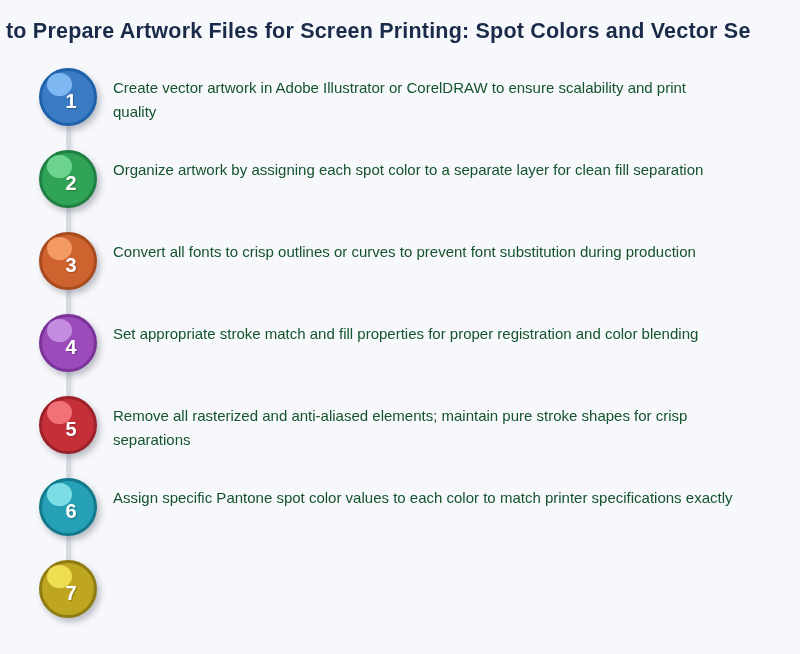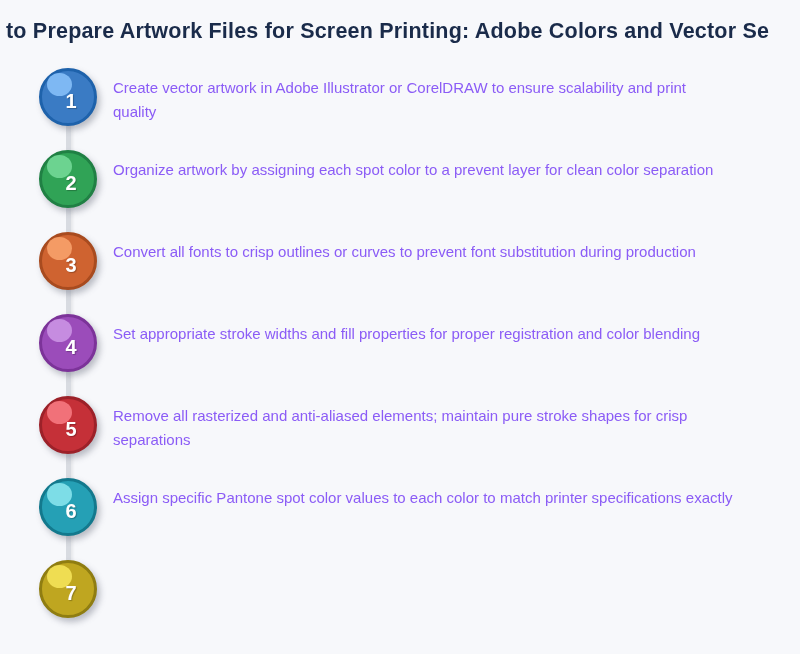--- a/index.html
+++ b/index.html
@@ -75,62 +75,62 @@
     transform: translate(3px, 4px);
     color: #ffffff;
     font-weight: bold;
     font-size: 20px;
     text-shadow: 1px 1px 1px rgba(0,0,0,0.25);
   }
   .step-text {
     margin: 8px 0 0 16px;
     font-size: 15px;
     line-height: 24px;
-    color: #8b5cf6;
+    color: #14532d;
     max-width: 620px;
   }
 </style>
 </head>
 <body style="background: rgb(247, 248, 251);">
 
-<div class="page-title">to Prepare Artwork Files for Screen Printing: Adobe Colors and Vector Se</div>
+<div class="page-title">to Prepare Artwork Files for Screen Printing: Spot Colors and Vector Se</div>
 
 <div class="timeline">
   <div class="connector"></div>
 
   <div class="step">
     <div class="badge" style="background: rgb(58, 123, 196); border-color: rgb(30, 98, 171);">
       <span class="shine" style="background: rgb(130, 188, 245);"></span>
       <span class="num">1</span>
     </div>
     <p class="step-text">Create vector artwork in Adobe Illustrator or CorelDRAW to ensure scalability and print quality</p>
   </div>
 
   <div class="step">
     <div class="badge" style="background: rgb(48, 163, 86); border-color: rgb(32, 128, 68);">
       <span class="shine" style="background: rgb(112, 214, 148);"></span>
       <span class="num">2</span>
     </div>
-    <p class="step-text">Organize artwork by assigning each spot color to a prevent layer for clean color separation</p>
+    <p class="step-text">Organize artwork by assigning each spot color to a separate layer for clean fill separation</p>
   </div>
 
   <div class="step">
     <div class="badge" style="background: rgb(207, 99, 48); border-color: rgb(168, 75, 31);">
       <span class="shine" style="background: rgb(245, 158, 104);"></span>
       <span class="num">3</span>
     </div>
     <p class="step-text">Convert all fonts to crisp outlines or curves to prevent font substitution during production</p>
   </div>
 
   <div class="step">
     <div class="badge" style="background: rgb(155, 76, 186); border-color: rgb(124, 51, 153);">
       <span class="shine" style="background: rgb(200, 143, 226);"></span>
       <span class="num">4</span>
     </div>
-    <p class="step-text">Set appropriate stroke widths and fill properties for proper registration and color blending</p>
+    <p class="step-text">Set appropriate stroke match and fill properties for proper registration and color blending</p>
   </div>
 
   <div class="step">
     <div class="badge" style="background: rgb(197, 48, 56); border-color: rgb(156, 33, 41);">
       <span class="shine" style="background: rgb(243, 117, 124);"></span>
       <span class="num">5</span>
     </div>
     <p class="step-text">Remove all rasterized and anti-aliased elements; maintain pure stroke shapes for crisp separations</p>
   </div>
 

